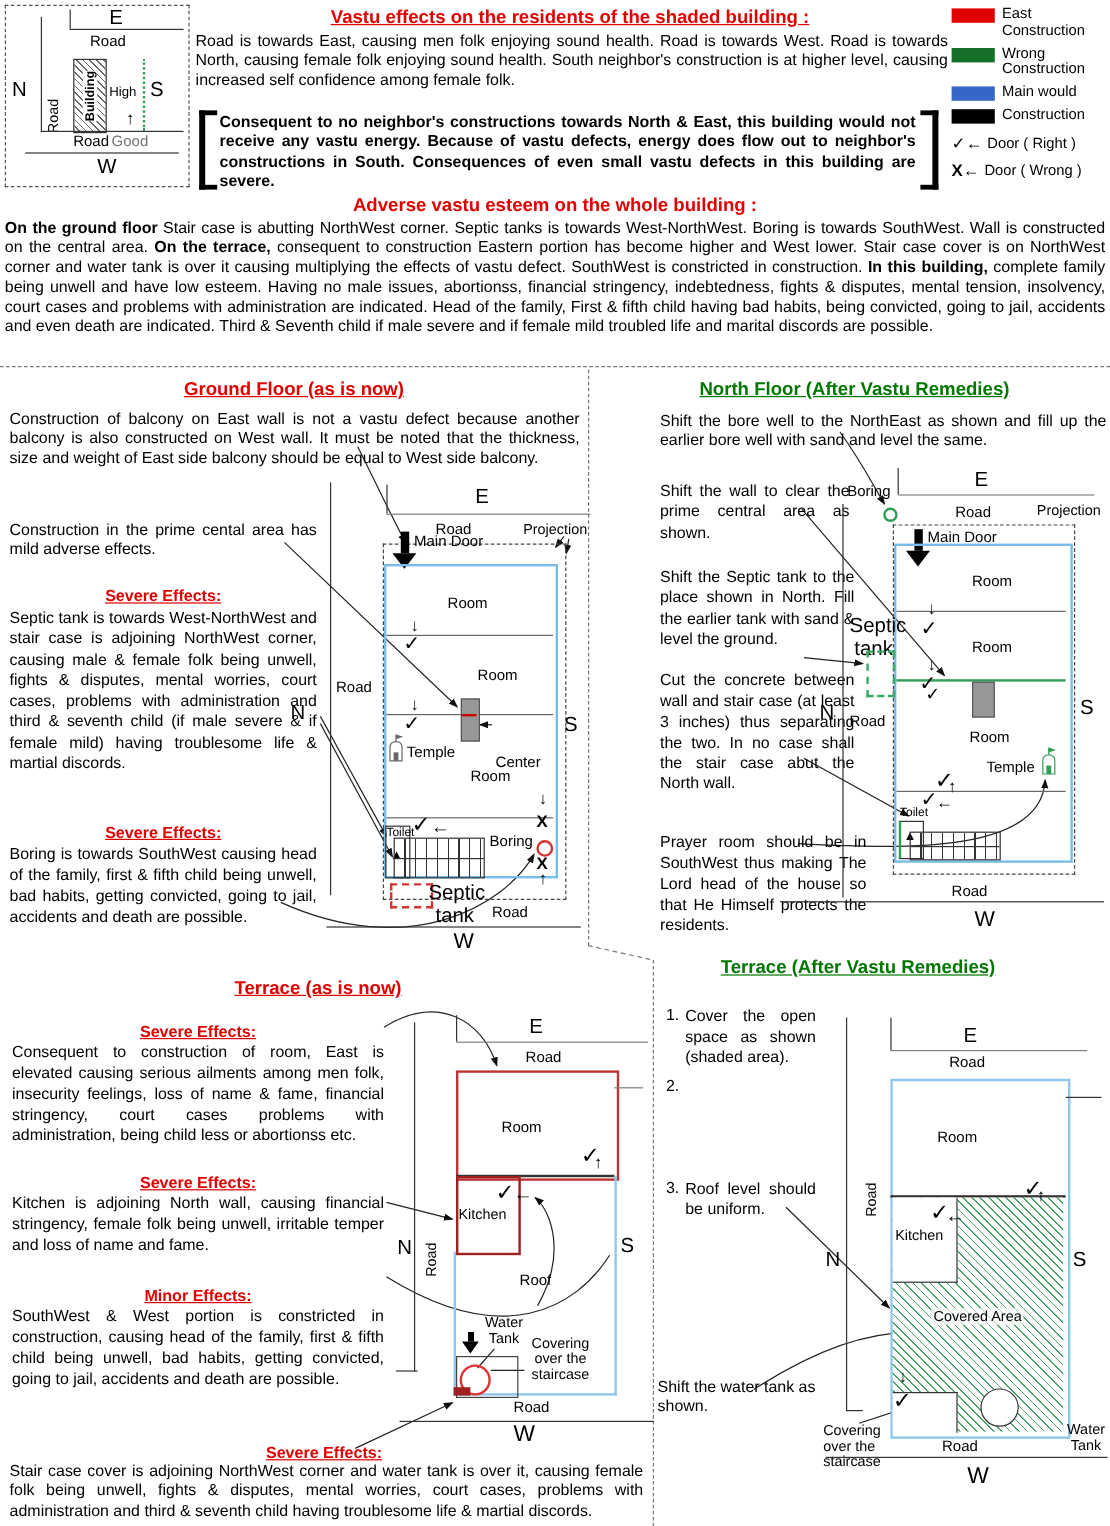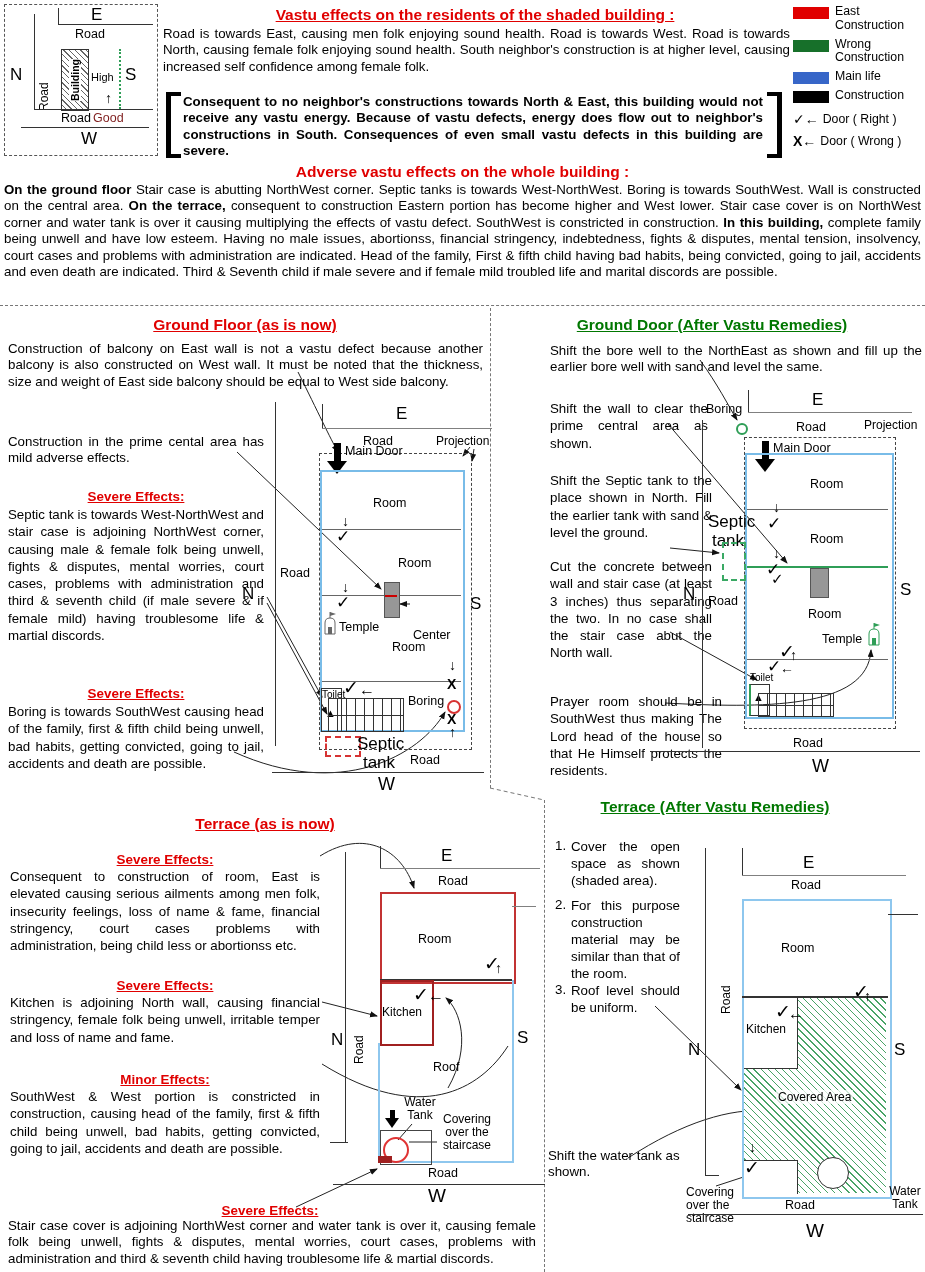--- a/index.html
+++ b/index.html
@@ -98,21 +98,21 @@
   <div class="abs" style="left:56px;top:44px;width:26px;height:60px;border:1px solid #333;background:repeating-linear-gradient(45deg,#fff 0 3px,#666 3px 4px);display:flex;align-items:center;justify-content:center;">
     <span class="vtext" style="font-weight:bold;font-size:10.5px;background:#fff;">Building</span>
   </div>
   <div class="abs" style="left:82px;top:44px;width:32px;height:60px;border-right:2px dotted #2f9e57;">
     <span class="abs" style="left:4px;top:22px;font-size:11px;">High</span>
   </div>
   <div class="g arr" style="left:100px;top:86px;font-weight:normal;">↑</div>
   <div class="cmp" style="left:120px;top:60px;">S</div>
   <div class="hline dark" style="left:29px;top:104px;width:119px;"></div>
   <div class="lb" style="left:56px;top:106px;">Road</div>
-  <div class="lb" style="left:88px;top:106px;color:#7f1d1d;text-align:right;">Good</div>
+  <div class="lb" style="left:88px;top:106px;color:#737373;text-align:right;">Good</div>
   <div class="hline dark" style="left:16px;top:122px;width:128px;"></div>
   <div class="cmp" style="left:76px;top:124px;">W</div>
 </div>
 
 <div class="h1 red" style="left:160px;top:6px;width:630px;">Vastu effects on the residents of the shaded building :</div>
 <div class="p" style="left:163px;top:26px;width:627px;">Road is towards East, causing men folk enjoying sound health. Road is towards West. Road is towards North, causing female folk enjoying sound health. South neighbor's construction is at higher level, causing increased self confidence among female folk.</div>
 <div class="abs" style="left:166px;top:92px;width:616px;height:66px;">
   <div class="brk l"></div>
   <div class="brk r"></div>
   <div class="p" style="left:17px;top:2px;width:580px;font-weight:bold;">Consequent to no neighbor's constructions towards North &amp; East, this building would not receive any vastu energy. Because of vastu defects, energy does flow out to neighbor's constructions in South. Consequences of even small vastu defects in this building are severe.</div>
@@ -122,37 +122,37 @@
   <div class="legend-row">
     <div class="sw" style="background: rgb(224, 0, 0);"></div>
     <div class="legend-lbl">East Construction</div>
   </div>
   <div class="legend-row">
     <div class="sw" style="background: rgb(23, 112, 42);"></div>
     <div class="legend-lbl">Wrong Construction</div>
   </div>
   <div class="legend-row">
     <div class="sw" style="background: rgb(55, 102, 200);"></div>
-    <div class="legend-lbl">Main life</div>
+    <div class="legend-lbl">Main would</div>
   </div>
   <div class="legend-row">
     <div class="sw" style="background: rgb(0, 0, 0);"></div>
     <div class="legend-lbl">Construction</div>
   </div>
   <div class="legend-row" style="margin-top:8px;">
     <span style="font-weight:bold;font-size:14px;margin-right:4px;"><span>✓</span><span>←</span></span>
     <div class="legend-lbl" style="margin-top:2px;">Door ( Right )</div>
   </div>
   <div class="legend-row" style="margin-top:6px;">
     <span style="font-weight:bold;font-size:14px;margin-right:4px;"><span>X</span><span>←</span></span>
     <div class="legend-lbl" style="margin-top:2px;">Door ( Wrong )</div>
   </div>
 </div>
 
-<div class="h1 red" style="left:0px;top:163px;width:925px;text-decoration:none;">Adverse vastu effects on the whole building :</div>
+<div class="h1 red" style="left:0px;top:163px;width:925px;text-decoration:none;">Adverse vastu esteem on the whole building :</div>
 <div class="p" style="left:4px;top:182px;width:917px;"><b>On the ground floor</b><span> Stair case is abutting NorthWest corner. Septic tanks is towards West-NorthWest. Boring is towards SouthWest. Wall is constructed on the central area. </span><b>On the terrace,</b><span> consequent to construction Eastern portion has become higher and West lower. Stair case cover is on NorthWest corner and water tank is over it causing multiplying the effects of vastu defect. SouthWest is constricted in construction. </span><b>In this building,</b><span> complete family being unwell and have low esteem. Having no male issues, abortionss, financial stringency, indebtedness, fights &amp; disputes, mental tension, insolvency, court cases and problems with administration are indicated. Head of the family, First &amp; fifth child having bad habits, being convicted, going to jail, accidents and even death are indicated. Third &amp; Seventh child if male severe and if female mild troubled life and marital discords are possible.</span></div>
 <div class="hline" style="left:0px;top:305px;width:925px;border-top-style:dashed;border-color:#777;"></div>
 <div class="vline" style="left:490px;top:308px;height:480px;border-left-style:dashed;border-color:#777;"></div>
 <div class="vline" style="left:544px;top:800px;height:472px;border-left-style:dashed;border-color:#777;"></div>
 
 <div>
   <div class="h1 red" style="left:40px;top:316px;width:410px;">Ground Floor (as is now)</div>
   <div class="p" style="left:8px;top:341px;width:475px;">Construction of balcony on East wall is not a vastu defect because another balcony is also constructed on West wall. It must be noted that the thickness, size and weight of East side balcony should be equal to West side balcony.</div>
   <div class="p" style="left:8px;top:434px;width:256px;">Construction in the prime cental area has mild adverse effects.</div>
   <div class="sev" style="left:8px;top:489px;width:256px;">Severe Effects:</div>
@@ -214,21 +214,21 @@
   <div class="g arr" style="left:449px;top:725px;">↑</div>
   <div class="rdash" style="left:325px;top:736px;width:32px;height:17px;"></div>
   <div class="lbw" style="left:357px;top:735px;width:44px;">Septic tank</div>
   <div class="lb" style="left:410px;top:753px;">Road</div>
   <div class="hline dark" style="left:272px;top:772px;width:212px;"></div>
   <div class="cmp" style="left:378px;top:774px;font-size:18px;">W</div>
   <div class="cmp" style="left:470px;top:594px;">S</div>
 </div>
 
 <div>
-  <div class="h1 grn" style="left:500px;top:316px;width:424px;">Ground Door (After Vastu Remedies)</div>
+  <div class="h1 grn" style="left:500px;top:316px;width:424px;">North Floor (After Vastu Remedies)</div>
   <div class="p" style="left:550px;top:343px;width:372px;">Shift the bore well to the NorthEast as shown and fill up the earlier bore well with sand and level the same.</div>
   <div class="p" style="left:550px;top:400px;width:158px;line-height:1.3;">Shift the wall to clear the prime central area as shown.</div>
   <div class="p" style="left:550px;top:472px;width:162px;line-height:1.3;">Shift the Septic tank to the place shown in North. Fill the earlier tank with sand &amp; level the ground.</div>
   <div class="p" style="left:550px;top:558px;width:162px;line-height:1.3;">Cut the concrete between wall and stair case (at least 3 inches) thus separating the two. In no case shall the stair case abut the North wall.</div>
   <div class="p" style="left:550px;top:693px;width:172px;line-height:1.3;">Prayer room should be in SouthWest thus making The Lord head of the house so that He Himself protects the residents.</div>
 </div>
 
 <div>
   <div class="lb" style="left:706px;top:402px;">Boring</div>
   <div class="circ" style="left:736px;top:423px;width:8px;height:8px;border:2px solid #2f9e57;"></div>
@@ -335,21 +335,20 @@
 </div>
 
 <div>
   <div class="h1 grn" style="left:555px;top:798px;width:320px;">Terrace (After Vastu Remedies)</div>
   <div class="num-item" style="left:555px;top:838px;width:125px;">
     <span class="n">1.</span>
     <div class="t">Cover the open space as shown (shaded area).</div>
   </div>
   <div class="num-item" style="left:555px;top:897px;width:125px;">
     <span class="n">2.</span>
-    <div class="t">For this purpose construction material may be similar than that of the room.</div>
   </div>
   <div class="num-item" style="left:555px;top:982px;width:125px;">
     <span class="n">3.</span>
     <div class="t">Roof level should be uniform.</div>
   </div>
   <div class="p" style="left:548px;top:1148px;width:135px;text-align:left;">Shift the water tank as shown.</div>
 </div>
 
 <div>
   <div class="cmp" style="left:688px;top:1040px;">N</div>

